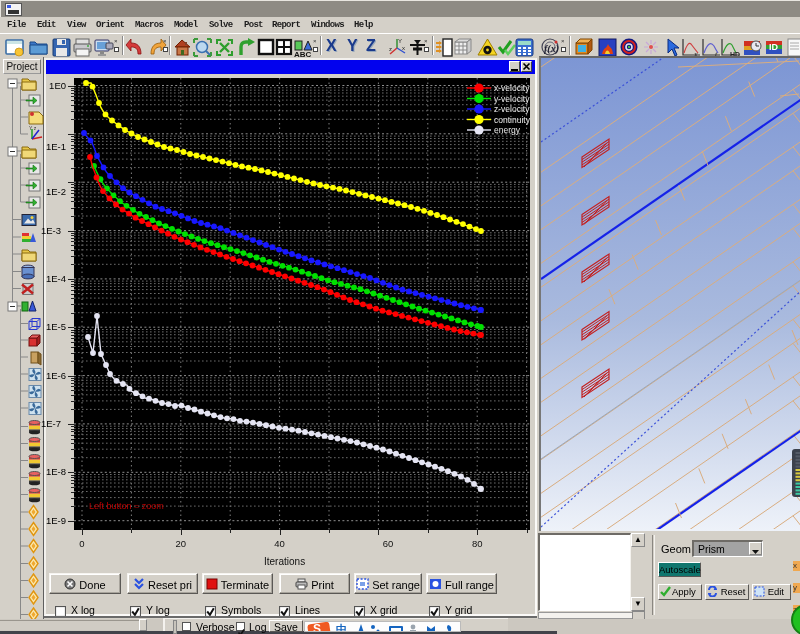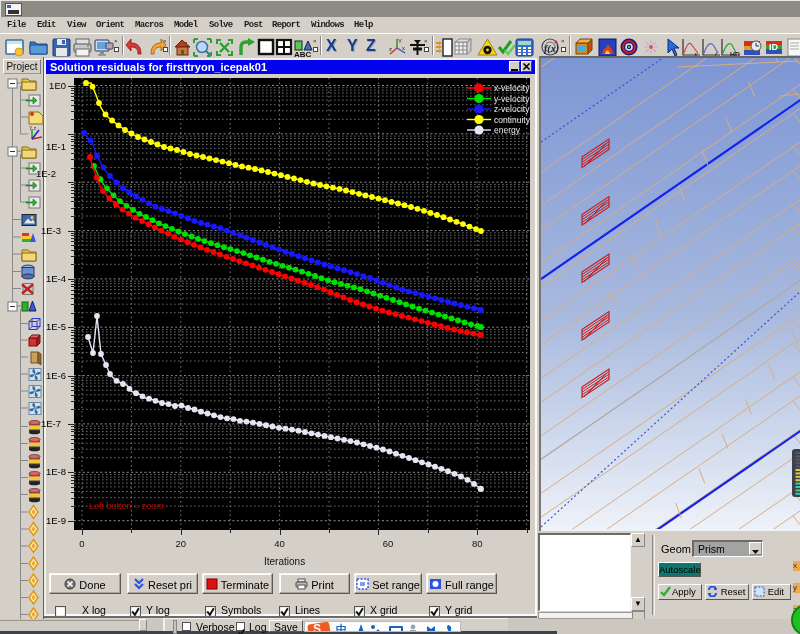--- a/index.html
+++ b/index.html
@@ -552,21 +552,20 @@
       <rect x="105" y="8" width="6" height="5" fill="#9aa4ae"></rect>
     <path d="M122 4 l4 3 l4 -3 l0 8 l-4 -3 l-4 3 z" fill="#1565c0"></path>
     <path d="M143 3 q4 1 3 5 q-1 4 -5 4 q3 -2 2 -4 q-2 -3 0 -5 z" fill="#1565c0"></path>
   </svg>
 </div>
 
 <div class="abs" style="left:791px;top:604px;width:32px;height:32px;border-radius:50%;background:#20c020;border:2px solid #158015"></div>
 
 <div class="abs" style="left:44px;top:58px;width:493px;height:558px;background:#d4d0c8;border-top:2px solid #f2f0ec;border-left:2px solid #f2f0ec;border-right:2px solid #fbfaf8;border-bottom:2px solid #fbfaf8">
   <div class="abs" style="left:0;top:0;width:489px;height:14px;background:#0202ee">
-    <span style="position:absolute;left:4px;top:1px;font:bold 11px 'Liberation Sans',sans-serif;color:#fff">Solution residuals for firsttryon_icepak01</span>
     <div class="abs" style="left:463px;top:1px;width:11px;height:11px;background:#d4d0c8;border-top:1px solid #fff;border-left:1px solid #fff;border-right:1px solid #444;border-bottom:1px solid #444">
         <div class="abs" style="left:1px;top:7px;width:7px;height:2px;background:#000"></div>
       </div>
     <div class="abs" style="left:475px;top:1px;width:11px;height:11px;background:#d4d0c8;border-top:1px solid #fff;border-left:1px solid #fff;border-right:1px solid #444;border-bottom:1px solid #444">
         <svg width="9" height="9" style="position:absolute;left:0;top:0">
           <path d="M1.5 1.5 L7.5 7.5 M7.5 1.5 L1.5 7.5" stroke="#000" stroke-width="1.6"></path>
         </svg>
       </div>
   </div>
 
@@ -994,21 +993,21 @@
         <circle cx="405.0" cy="41.5" r="4.6" fill="#ffff00"></circle>
         <text x="420.0" y="44.5" fill="#e8e8e8" font-size="8.5" font-family="Liberation Sans, sans-serif">continuity</text>
         <line x1="393.0" y1="52.0" x2="417.0" y2="52.0" stroke="#e6e6f5" stroke-width="1.4"></line>
         <circle cx="405.0" cy="52.0" r="4.6" fill="#e6e6f5"></circle>
         <text x="420.0" y="55.0" fill="#e8e8e8" font-size="8.5" font-family="Liberation Sans, sans-serif">energy</text>
       <text x="15" y="431" font-size="9" fill="#bb0000" font-family="Liberation Sans">Left button = zoom</text>
     </svg>
   </div>
   <div style="position:absolute;left:-10px;top:19.5px;width:30px;text-align:right;font:9.5px 'Liberation Sans',sans-serif;color:#000">1E0</div>
     <div style="position:absolute;left:-10px;top:81px;width:30px;text-align:right;font:9.5px 'Liberation Sans',sans-serif;color:#000">1E-1</div>
-    <div style="position:absolute;left:-10px;top:108px;width:30px;font:9.5px 'Liberation Sans',sans-serif;color:#000">1E-2</div>
+    <div style="position:absolute;left:-10px;top:126px;width:30px;text-align:right;font:9.5px 'Liberation Sans',sans-serif;color:#000">1E-2</div>
     <div style="position:absolute;left:-10px;top:164.6px;width:30px;text-align:center;font:9.5px 'Liberation Sans',sans-serif;color:#000">1E-3</div>
     <div style="position:absolute;left:-10px;top:212.9px;width:30px;text-align:right;font:9.5px 'Liberation Sans',sans-serif;color:#000">1E-4</div>
     <div style="position:absolute;left:-10px;top:261.2px;width:30px;text-align:right;font:9.5px 'Liberation Sans',sans-serif;color:#000">1E-5</div>
     <div style="position:absolute;left:-10px;top:309.6px;width:30px;text-align:right;font:9.5px 'Liberation Sans',sans-serif;color:#000">1E-6</div>
     <div style="position:absolute;left:-10px;top:357.9px;width:30px;text-align:center;font:9.5px 'Liberation Sans',sans-serif;color:#000">1E-7</div>
     <div style="position:absolute;left:-10px;top:406.3px;width:30px;text-align:right;font:9.5px 'Liberation Sans',sans-serif;color:#000">1E-8</div>
     <div style="position:absolute;left:-10px;top:454.7px;width:30px;text-align:right;font:9.5px 'Liberation Sans',sans-serif;color:#000">1E-9</div>
   <div style="position:absolute;left:22px;top:25.5px;width:6px;height:1px;background:#222"></div>
     <div style="position:absolute;left:25px;top:27.7px;width:3px;height:1px;background:#222"></div>
     <div style="position:absolute;left:25px;top:30.2px;width:3px;height:1px;background:#222"></div>
@@ -1126,21 +1125,21 @@
     <div style="position:absolute;left:308px;top:513px;width:68px;height:21px;background:#d4d0c8;border-top:1px solid #f6f4f0;border-left:1px solid #f6f4f0;border-right:1px solid #5a5855;border-bottom:1px solid #5a5855;box-shadow:inset -1px -1px 0 #a8a49c, inset 1px 1px 0 #fff;font:11px 'Liberation Sans',sans-serif;color:#000;text-align:center;line-height:21px"><svg width="13" height="12" viewBox="0 0 13 12" style="vertical-align:-2px">
         <rect x="1" y="1" width="11" height="10" fill="#fff" stroke="#2a52e0" stroke-width="1.4" stroke-dasharray="2,1.6"></rect>
         <rect x="4" y="4" width="5" height="4" fill="#7aa0e8"></rect>
       </svg><span style="vertical-align:middle"> Set range</span></div>
     <div style="position:absolute;left:380px;top:513px;width:71px;height:21px;background:#d4d0c8;border-top:1px solid #f6f4f0;border-left:1px solid #f6f4f0;border-right:1px solid #5a5855;border-bottom:1px solid #5a5855;box-shadow:inset -1px -1px 0 #a8a49c, inset 1px 1px 0 #fff;font:11px 'Liberation Sans',sans-serif;color:#000;text-align:center;line-height:21px"><svg width="13" height="12" viewBox="0 0 13 12" style="vertical-align:-2px">
         <rect x="1" y="1" width="11" height="10" fill="#2a52e0"></rect>
         <circle cx="6.5" cy="6" r="3" fill="#fff"></circle>
       </svg><span style="vertical-align:middle"> Full range</span></div>
   <div style="position:absolute;left:9px;top:541px"><svg width="11" height="11" viewBox="0 0 10 10" style="vertical-align:-2px">
         <rect x="0.5" y="0.5" width="9" height="9" fill="#fff" stroke="#555"></rect>
-      </svg><span style="font:10.5px 'Liberation Sans',sans-serif;margin-left:16px;vertical-align:1px">X log</span></div>
+      </svg><span style="font:10.5px 'Liberation Sans',sans-serif;margin-left:5px;vertical-align:1px">X log</span></div>
     <div style="position:absolute;left:84px;top:541px"><svg width="11" height="11" viewBox="0 0 10 10" style="vertical-align:-2px">
         <rect x="0.5" y="0.5" width="9" height="9" fill="#fff" stroke="#555"></rect>
         <path d="M2 5 L4.5 8 L8 2" stroke="#111" stroke-width="1.8" fill="none"></path>
       </svg><span style="font:10.5px 'Liberation Sans',sans-serif;margin-left:5px;vertical-align:1px">Y log</span></div>
     <div style="position:absolute;left:159px;top:541px"><svg width="11" height="11" viewBox="0 0 10 10" style="vertical-align:-2px">
         <rect x="0.5" y="0.5" width="9" height="9" fill="#fff" stroke="#555"></rect>
         <path d="M2 5 L4.5 8 L8 2" stroke="#111" stroke-width="1.8" fill="none"></path>
       </svg><span style="font:10.5px 'Liberation Sans',sans-serif;margin-left:5px;vertical-align:1px">Symbols</span></div>
     <div style="position:absolute;left:233px;top:541px"><svg width="11" height="11" viewBox="0 0 10 10" style="vertical-align:-2px">
         <rect x="0.5" y="0.5" width="9" height="9" fill="#fff" stroke="#555"></rect>

